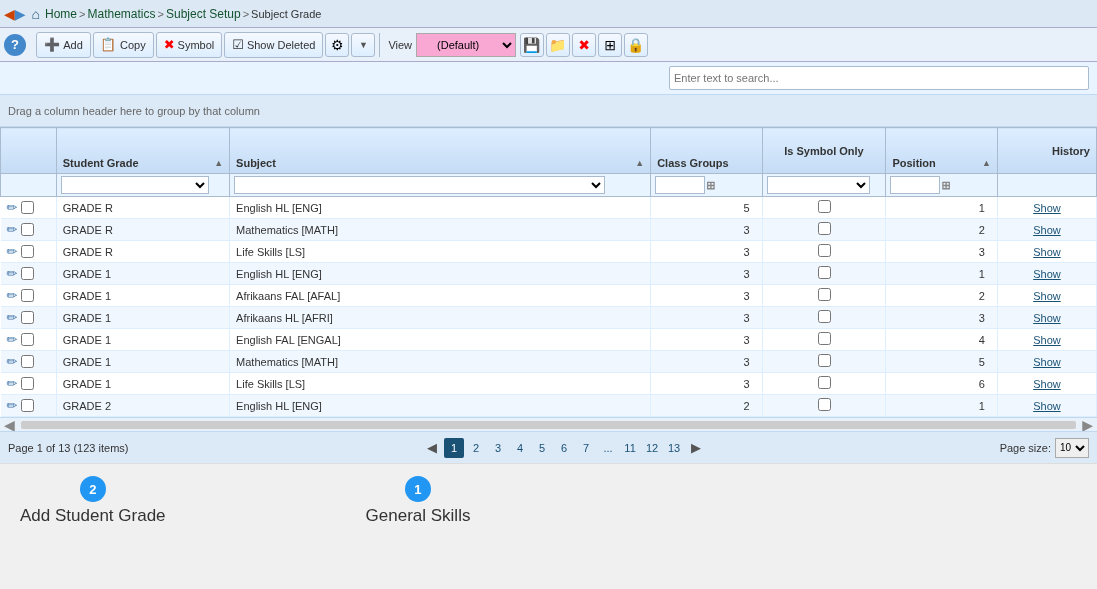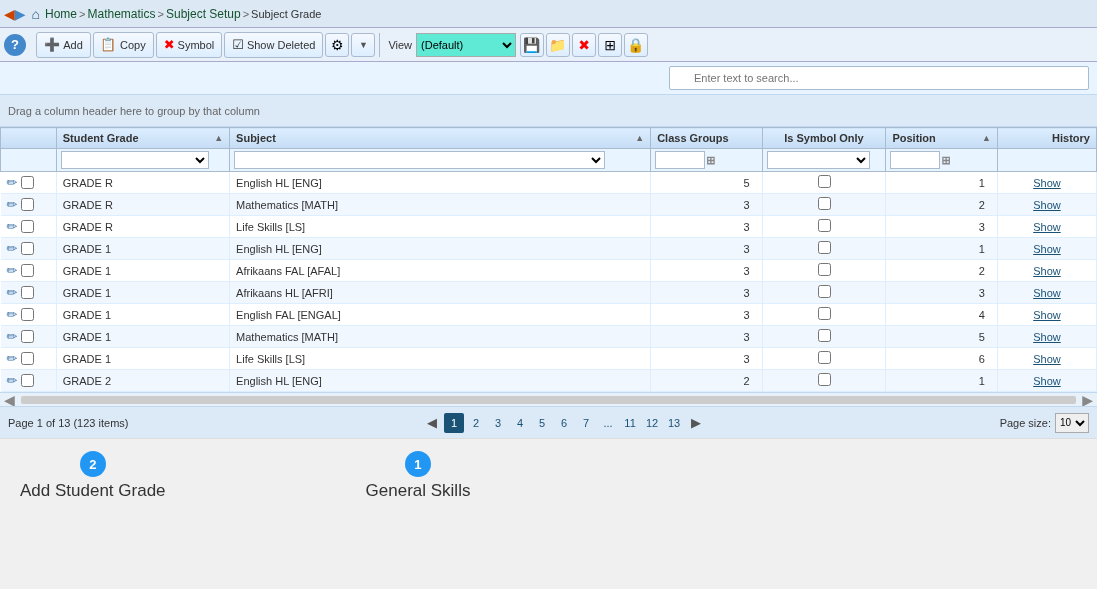--- a/index.html
+++ b/index.html
@@ -27,35 +27,35 @@
     .toolbar-btn {
       display: flex; align-items: center; gap: 3px; padding: 3px 7px;
       background: linear-gradient(to bottom, #f5f9ff, #ddeeff);
       border: 1px solid #aabbd0; border-radius: 3px; cursor: pointer;
       font-size: 11px; color: #333; height: 26px;
     }
     .toolbar-btn .icon { font-size: 13px; }
     .toolbar-sep { width: 1px; background: #aabbd0; height: 24px; margin: 0 2px; }
     .toolbar-view { display: flex; align-items: center; gap: 4px; margin-left: 4px; }
     .toolbar-view label { font-size: 11px; color: #333; }
-    .toolbar-view select { font-size: 11px; height: 24px; border: 1px solid #aaa; background: #5eead4; min-width: 100px; }
+    .toolbar-view select { font-size: 11px; height: 24px; border: 1px solid #aaa; background: #f9a8d4; min-width: 100px; padding-left: 16px; }
     .toolbar-icons { display: flex; align-items: center; gap: 2px; margin-left: 2px; }
     .icon-btn {
       width: 24px; height: 24px; display: flex; align-items: center; justify-content: center;
       background: linear-gradient(to bottom, #f5f9ff, #ddeeff);
       border: 1px solid #aabbd0; border-radius: 3px; cursor: pointer; font-size: 14px;
     }
 
     
     .search-bar {
       background: #e8f4ff; border-bottom: 1px solid #c0d8f0; padding: 4px 8px;
       display: flex; justify-content: flex-end;
     }
     .search-bar input {
-      width: 420px; height: 24px; border: 1px solid #aabbd0; padding: 2px 24px;
+      width: 420px; height: 24px; border: 1px solid #aabbd0; padding: 2px 4px;
       font-size: 11px; color: #666; background: white; border-radius: 2px;
     }
 
     
     .group-by-row {
       background: #dce9f7; border-bottom: 1px solid #c0d8f0;
       padding: 4px 8px; font-size: 11px; color: #666; height: 32px;
       display: flex; align-items: center;
     }
 
@@ -83,21 +83,21 @@
     .col-history { width: 80px; text-align: right; }
 
     .edit-icon { color: #4477aa; cursor: pointer; font-size: 13px; margin-right: 2px; }
     .checkbox-cell { display: flex; align-items: center; gap: 2px; }
     .show-link { color: #1a5276; text-decoration: underline; cursor: pointer; }
     .sort-icon { color: #666; font-size: 9px; margin-left: 2px; }
     .filter-select { width: 90%; height: 18px; border: 1px solid #aabbd0; font-size: 10px; background: white; }
     .num-filter { display: flex; align-items: center; gap: 1px; }
     .num-filter input { width: 50px; height: 18px; border: 1px solid #aabbd0; font-size: 10px; padding: 1px 3px; }
     .num-filter span { font-size: 11px; color: #888; cursor: pointer; }
-    .th-content { display: flex; align-items: center; justify-content: space-between; }
+    .th-content { display: flex; align-items: center; justify-content: space-between; margin-top: 25px; }
     td.number-cell { text-align: right; padding-right: 12px; }
     td.center-cell { text-align: center; }
 
     
     .pagination {
       display: flex; align-items: center; justify-content: space-between;
       background: #dce9f7; border-top: 1px solid #c0d8f0; padding: 4px 8px; height: 32px;
     }
     .page-info { font-size: 11px; color: #333; }
     .page-nav { display: flex; align-items: center; gap: 2px; }

